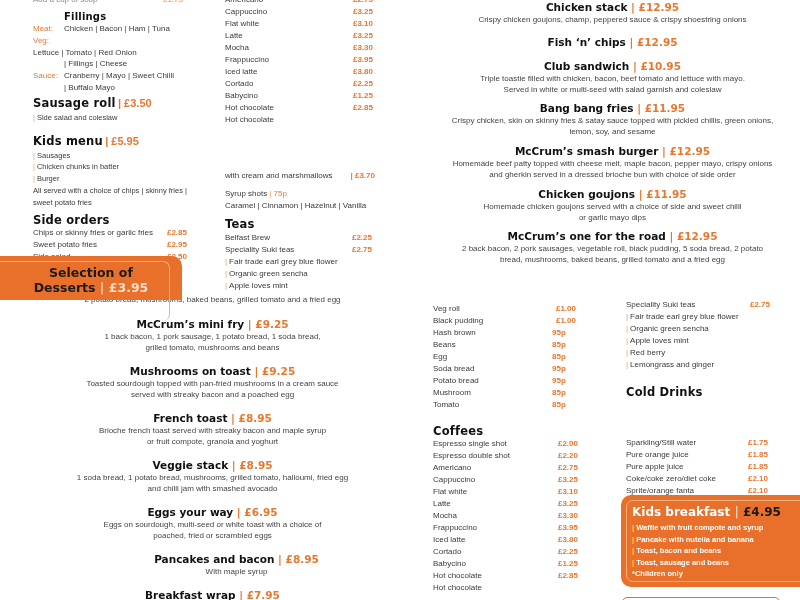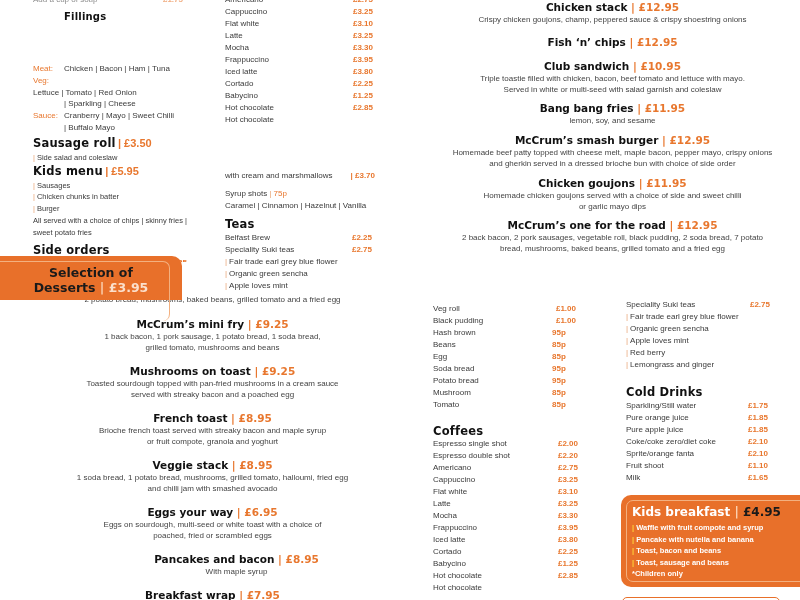--- a/index.html
+++ b/index.html
@@ -23,48 +23,48 @@
 </head>
 <body>
 
 <div class="panel" style="left:0;top:0;width:220px;height:262px;padding-left:33px;">
   <div class="row" style="width:150px;margin-top:-6px;opacity:0.6;">
     <span class="name">Add a cup of soup</span>
     <span class="price">£1.75</span>
   </div>
   <div class="sec-title" style="margin-top:5px;font-size:10px;line-height:12px;padding-left:31px;">Fillings</div>
   <div style="font-size:8px;line-height:11.8px;">
-    <div style="display:flex;margin-top:40px;">
+    <div style="display:flex;">
         <span class="accent" style="width:31px;">Meat:</span>
         <span>Chicken | Bacon | Ham | Tuna</span>
       </div>
     <div style="display:flex;flex-direction:column;">
         <span class="accent" style="width:31px;">Veg:</span>
         <span>Lettuce | Tomato | Red Onion</span>
       </div>
     <div style="display:flex;">
         <span style="width:31px;"></span>
-        <span>| Sparkling | Cheese</span>
+        <span>| Fillings | Cheese</span>
       </div>
     <div style="display:flex;">
         <span class="accent" style="width:31px;">Sauce:</span>
         <span>Cranberry | Mayo | Sweet Chilli</span>
       </div>
     <div style="display:flex;">
         <span style="width:31px;"></span>
         <span>| Buffalo Mayo</span>
       </div>
   </div>
   <div style="margin-top:2px;line-height:14px;">
     <span class="sec-title">Sausage roll</span>
     <span class="accent" style="font-weight:bold;font-size:11px;"> | </span>
     <span class="price" style="font-size:11px;">£3.50</span>
   </div>
   <div class="line" style="font-size:7.5px;"><span class="bar">|</span><span>Side salad and coleslaw</span></div>
-  <div style="margin-top:0;line-height:14px;">
+  <div style="margin-top:10px;line-height:14px;">
     <span class="sec-title">Kids menu</span>
     <span class="accent" style="font-weight:bold;font-size:11px;"> | </span>
     <span class="price" style="font-size:11px;">£5.95</span>
   </div>
   <div style="font-size:7.5px;line-height:11.7px;">
     <div><span class="bar">|</span><span>Sausages</span></div>
     <div><span class="bar">|</span><span>Chicken chunks in batter</span></div>
     <div><span class="bar">|</span><span>Burger</span></div>
     <div>All served with a choice of chips | skinny fries |</div>
     <div>sweet potato fries</div>
@@ -167,35 +167,36 @@
   <div class="dish center" style="margin-top:10px;">
     <div class="h"><span>Fish ‘n’ chips</span><span class="accent"> | </span><span class="accent">£12.95</span></div>
   </div>
   <div class="dish center" style="margin-top:10px;">
     <div class="h"><span>Club sandwich</span><span class="accent"> | </span><span class="accent">£10.95</span></div>
     <div class="d">Triple toastie filled with chicken, bacon, beef tomato and lettuce with mayo.</div>
     <div class="d">Served in white or multi-seed with salad garnish and coleslaw</div>
   </div>
   <div class="dish center" style="margin-top:6px;">
     <div class="h"><span>Bang bang fries</span><span class="accent"> | </span><span class="accent">£11.95</span></div>
+    <div class="d">Crispy chicken, skin on skinny fries &amp; satay sauce topped with pickled chillis, green onions,</div>
     <div class="d">lemon, soy, and sesame</div>
   </div>
   <div class="dish center" style="margin-top:7px;">
     <div class="h"><span>McCrum’s smash burger</span><span class="accent"> | </span><span class="accent">£12.95</span></div>
     <div class="d">Homemade beef patty topped with cheese melt, maple bacon, pepper mayo, crispy onions</div>
     <div class="d">and gherkin served in a dressed brioche bun with choice of side order</div>
   </div>
   <div class="dish center" style="margin-top:7px;">
     <div class="h"><span>Chicken goujons</span><span class="accent"> | </span><span class="accent">£11.95</span></div>
     <div class="d">Homemade chicken goujons served with a choice of side and sweet chilli</div>
     <div class="d">or garlic mayo dips</div>
   </div>
   <div class="dish center" style="margin-top:6px;">
     <div class="h"><span>McCrum’s one for the road</span><span class="accent"> | </span><span class="accent">£12.95</span></div>
-    <div class="d">2 back bacon, 2 pork sausages, vegetable roll, black pudding, 2 soda bread, 7 potato</div>
+    <div class="d">2 back bacon, 2 pork sausages, vegetable roll, black pudding, 5 soda bread, 2 potato</div>
     <div class="d">bread, mushrooms, baked beans, grilled tomato and a fried egg</div>
   </div>
 </div>
 
 <div class="panel" style="left:0;top:295px;width:425px;height:305px;">
   <div class="d center" style="font-size:8px;line-height:10px;color:#444;margin-top:0;">2 potato bread, mushrooms, baked beans, grilled tomato and a fried egg</div>
   <div class="dish center" style="margin-top:12px;">
     <div class="h"><span>McCrum’s mini fry</span><span class="accent"> | </span><span class="accent">£9.25</span></div>
     <div class="d">1 back bacon, 1 pork sausage, 1 potato bread, 1 soda bread,</div>
     <div class="d">grilled tomato, mushrooms and beans</div>
@@ -340,21 +341,21 @@
     <span class="price">£2.75</span>
   </div>
   <div>
     <div class="line"><span class="bar">|</span><span>Fair trade earl grey blue flower</span></div>
     <div class="line"><span class="bar">|</span><span>Organic green sencha</span></div>
     <div class="line"><span class="bar">|</span><span>Apple loves mint</span></div>
     <div class="line"><span class="bar">|</span><span>Red berry</span></div>
     <div class="line"><span class="bar">|</span><span>Lemongrass and ginger</span></div>
   </div>
   <div class="sec-title" style="margin-top:14px;line-height:15px;">Cold Drinks</div>
-  <div style="width:142px;">
+  <div style="width:142px;margin-top:37px;">
     <div class="row">
         <span class="name">Sparkling/Still water</span>
         <span class="price">£1.75</span>
       </div>
     <div class="row">
         <span class="name">Pure orange juice</span>
         <span class="price">£1.85</span>
       </div>
     <div class="row">
         <span class="name">Pure apple juice</span>

